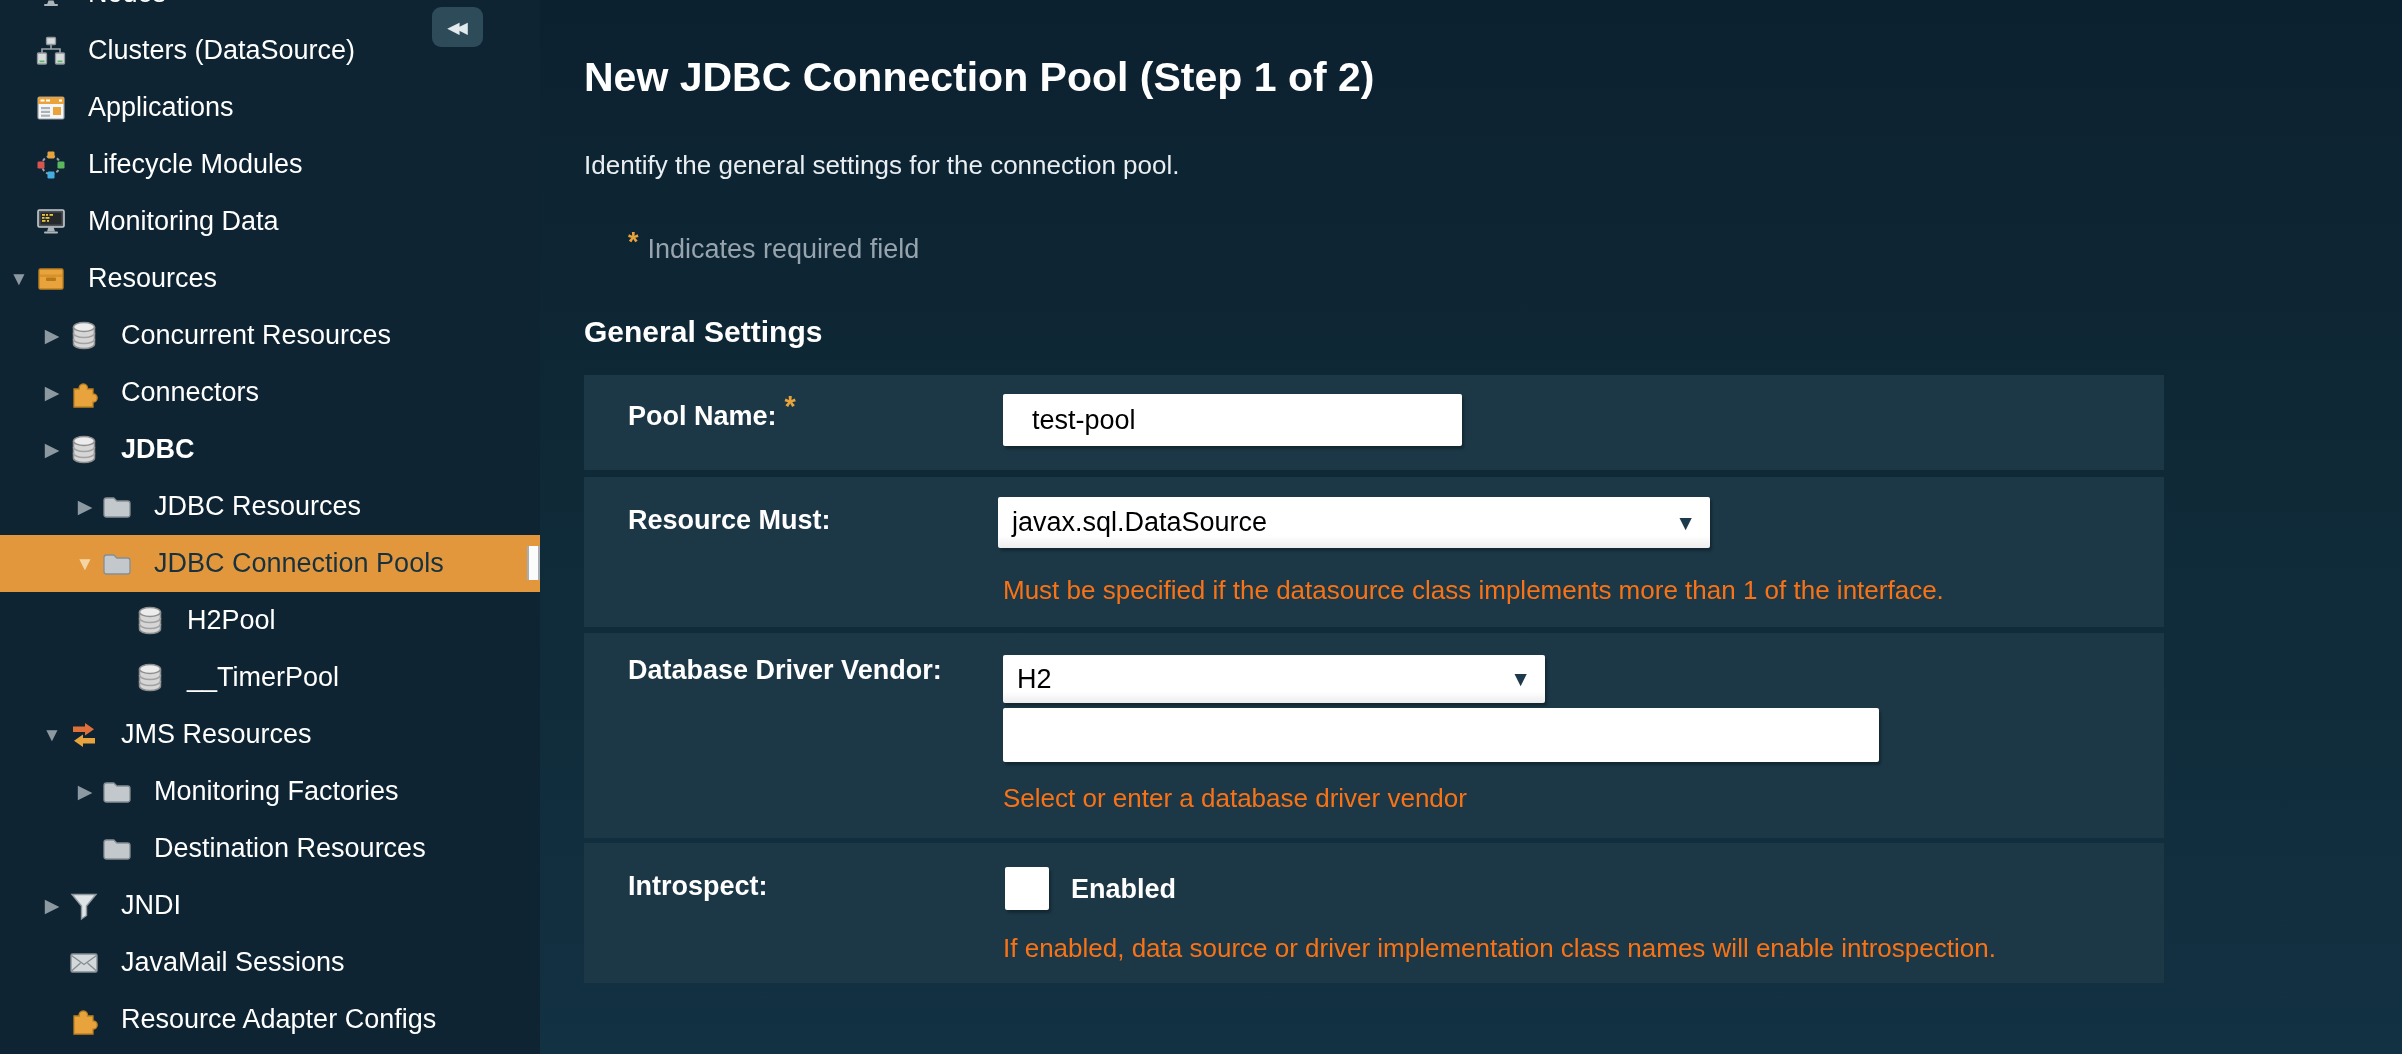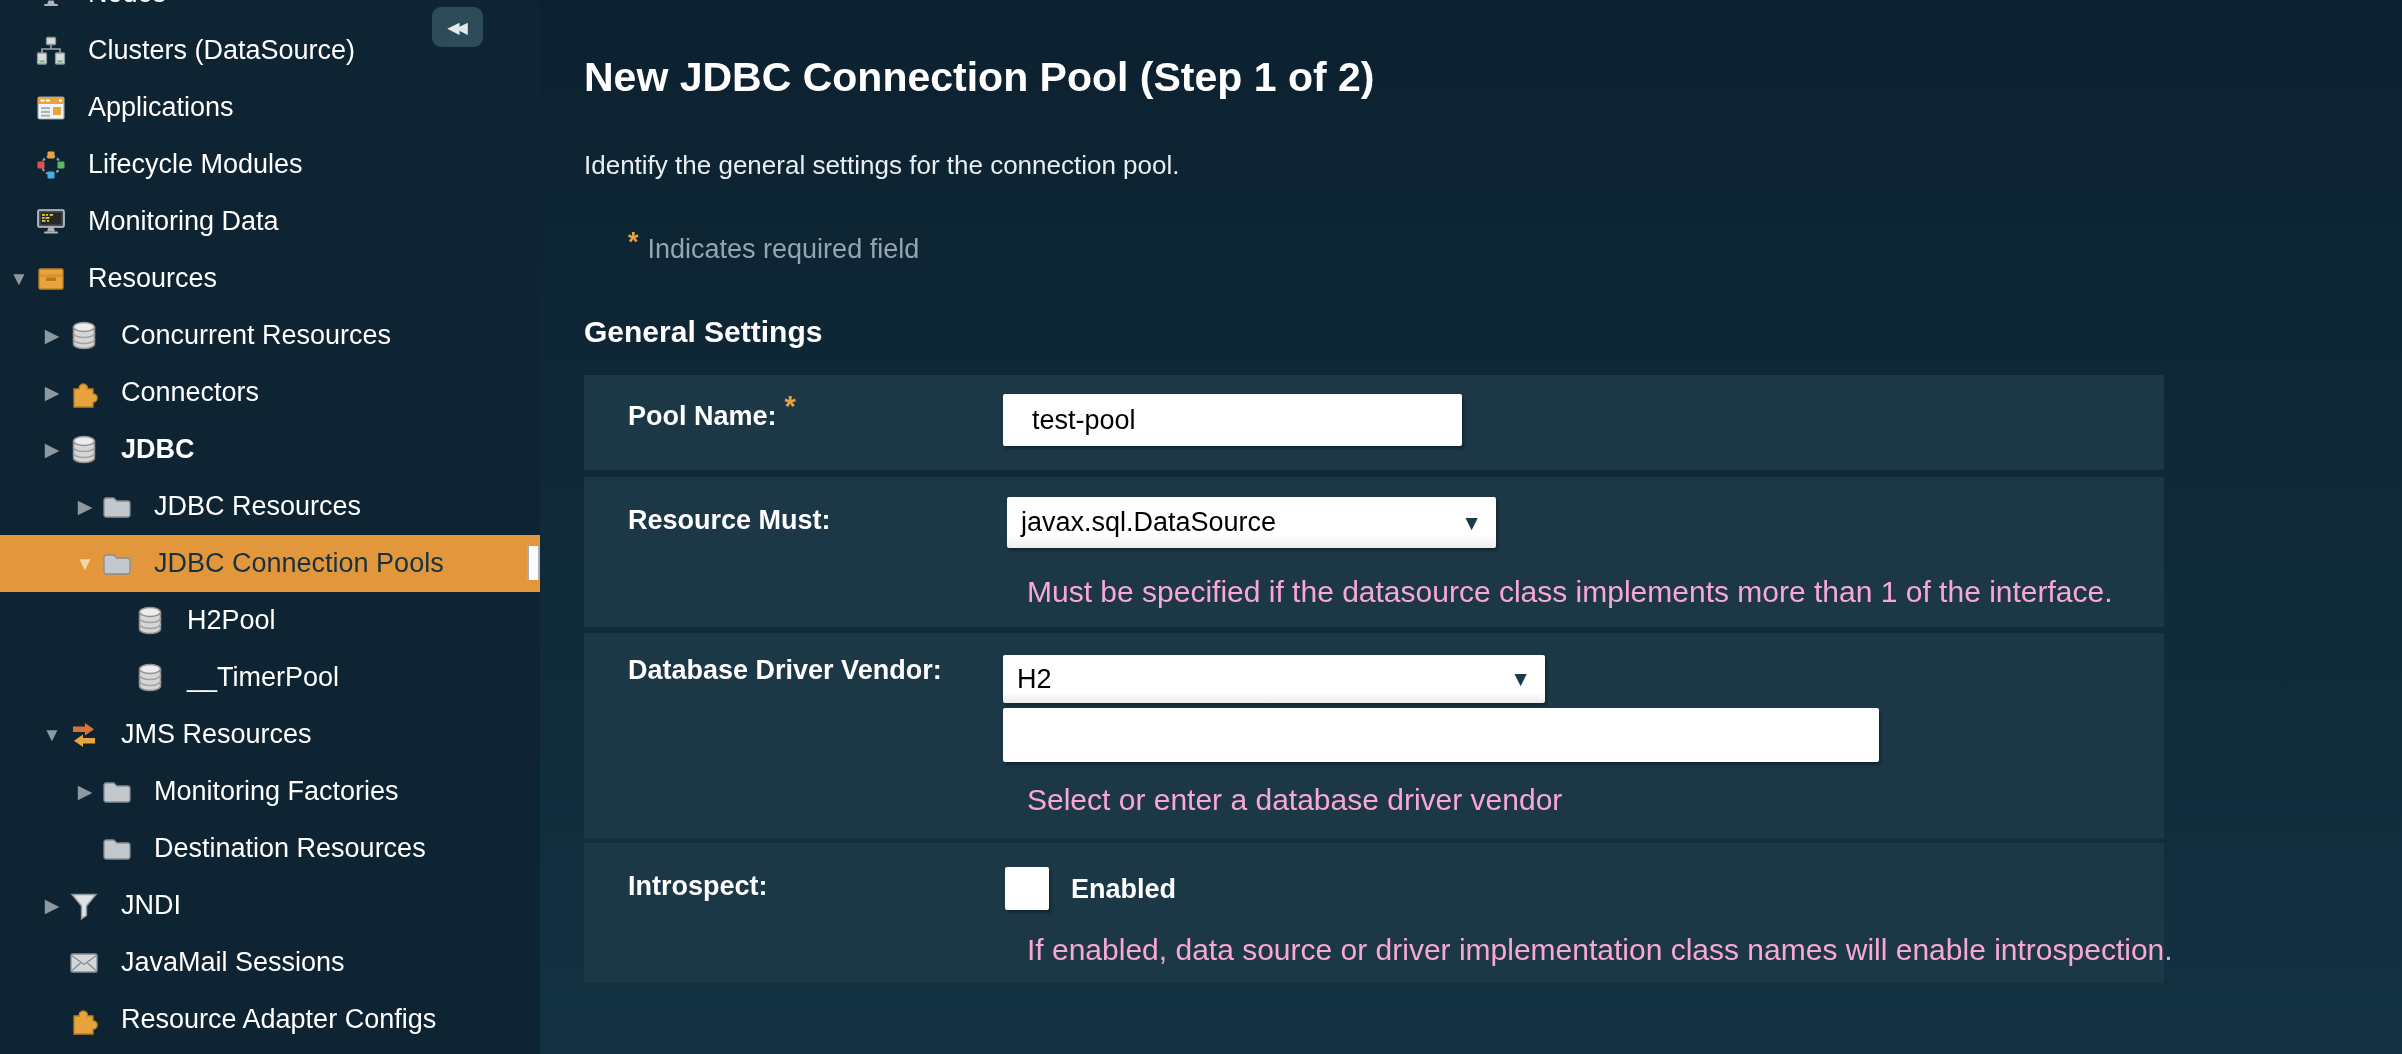--- a/index.html
+++ b/index.html
@@ -72,33 +72,33 @@
     font-size:27px; color:#000; padding:0 29px; font-family:inherit;
     box-shadow:2px 3px 3px rgba(0,0,0,.3); outline:none;
   }
   .ctl-select {
     position:absolute; background:linear-gradient(#ffffff 0 76%,#ededed);
     border-radius:2px; display:flex; align-items:center;
     font-size:27px; color:#000; padding:0 14px;
     box-shadow:2px 3px 3px rgba(0,0,0,.3); cursor:pointer; white-space:nowrap;
   }
   .caret { margin-left:auto; font-size:21px; color:#1d3a4c; padding-left:20px; }
-  .hint { position:absolute; font-size:30px; color:#f9a8d4; white-space:nowrap;margin-left:24px; }
+  .hint { position:absolute; font-size:26px; color:#f97316; white-space:nowrap; }
 
   .checkbox {
     position:absolute; width:44px; height:43px; background:#ffffff; border-radius:2px;
     box-shadow:2px 3px 3px rgba(0,0,0,.3); cursor:pointer;
   }
   .cb-label { position:absolute; font-size:27px; font-weight:700; color:#ffffff; white-space:nowrap; }
 
   #row-pool .flabel { top:24px; }
   #row-pool .ctl-input { left:419px; top:19px; width:459px; height:52px; }
 
   #row-type .flabel { top:28px; }
-  #row-type .ctl-select { left:423px; top:20px; width:489px; height:51px;gap:32px; }
+  #row-type .ctl-select { left:414px; top:20px; width:712px; height:51px;gap:32px; }
   #row-type .hint { left:419px; top:98px; }
 
   #row-vendor .flabel { top:22px; }
   #row-vendor .ctl-select { left:419px; top:22px; width:542px; height:48px; }
   #row-vendor .ctl-input { left:419px; top:75px; width:876px; height:54px; }
   #row-vendor .hint { left:419px; top:150px; }
 
   #row-introspect .flabel { top:28px; }
   #row-introspect .checkbox { left:421px; top:24px; }
   #row-introspect .cb-label { left:487px; top:31px; }

